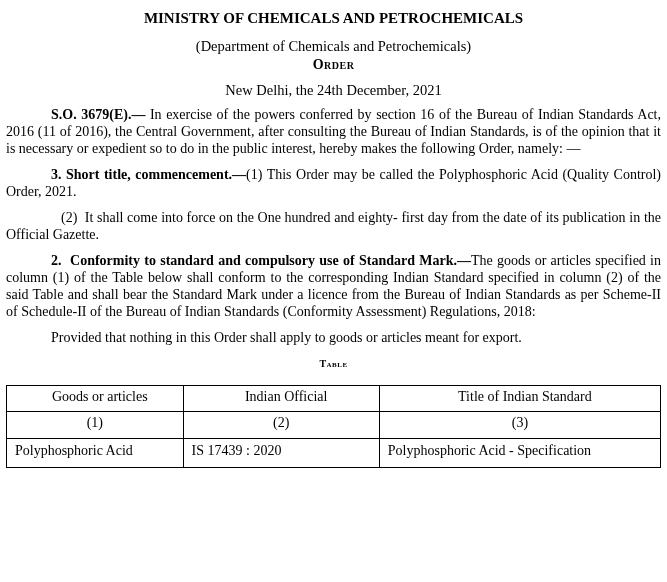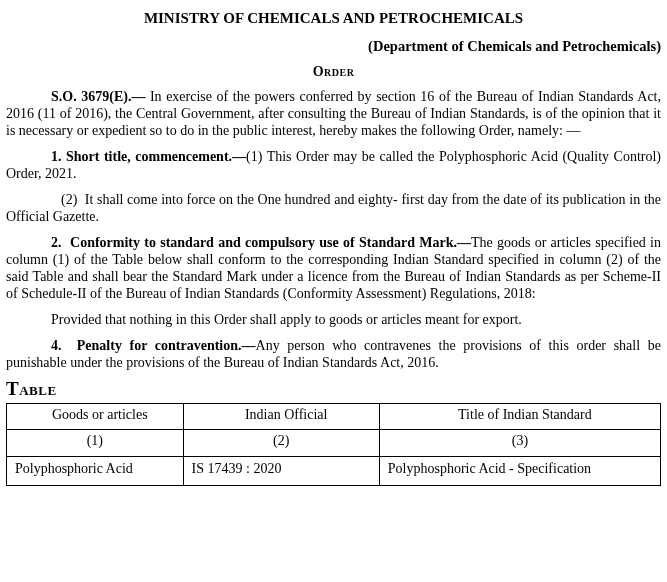--- a/index.html
+++ b/index.html
@@ -16,25 +16,25 @@
     overflow: hidden;
   }
   .doc-title {
     text-align: center;
     font-weight: bold;
     font-size: 15px;
     line-height: 18px;
     margin: 0 0 10px 0;
   }
   .doc-subtitle {
-    text-align: right;
-    font-weight: bold;
+    text-align: center;
+    font-weight: normal;
     font-size: 14.5px;
     line-height: 18px;
-    margin: 0 0 9px 0;
+    margin: 0 0 2px 0;
   }
   .order-heading {
     text-align: center;
     font-weight: bold;
     font-variant: small-caps;
     letter-spacing: 0.5px;
     font-size: 14px;
     line-height: 15px;
     margin: 0 0 9px 0;
   }
@@ -47,27 +47,27 @@
   p.para {
     font-size: 14px;
     line-height: 17px;
     text-align: justify;
     text-indent: 45px;
     margin: 0 0 9px 0;
   }
   p.para.sub-indent { text-indent: 55px; }
   .bold { font-weight: bold; }
   .table-caption {
-    text-align: left;
+    text-align: center;
     font-weight: bold;
     font-variant: small-caps;
     letter-spacing: 0.5px;
-    font-size: 19px;
+    font-size: 10px;
     line-height: 17px;
-    margin: 2px 0 6px 0;
+    margin: 2px 0 13px 0;
   }
   table.std-table {
     width: 100%;
     border-collapse: collapse;
     table-layout: fixed;
   }
   table.std-table td {
     border: 1.5px solid #000000;
     font-size: 14px;
     line-height: 16px;
@@ -84,33 +84,33 @@
 <body>
 
 <div class="page">
 
   <div class="doc-title">MINISTRY OF CHEMICALS AND PETROCHEMICALS</div>
 
   <div class="doc-subtitle">(Department of Chemicals and Petrochemicals)</div>
 
   <div class="order-heading">Order</div>
 
+  <div class="dateline">New Delhi, the 24th December, 2021</div>
 
   <p class="para"><span class="bold">S.O. 3679(E).—</span><span> In exercise of the powers conferred by section 16 of the Bureau of Indian Standards Act, 2016 (11 of 2016), the Central Government, after consulting the Bureau of Indian Standards, is of the opinion that it is necessary or expedient so to do in the public interest, hereby makes the following Order, namely: —</span></p>
 
-  <p class="para"><span class="bold">1. Short title, commencement.—</span><span>(1) This Order may be called the Polyphosphoric Acid (Quality Control) Order, 2021.</span></p>
+  <p class="para"><span class="bold">3. Short title, commencement.—</span><span>(1) This Order may be called the Polyphosphoric Acid (Quality Control) Order, 2021.</span></p>
 
   <p class="para sub-indent">(2)&nbsp; It shall come into force on the One hundred and eighty- first day from the date of its publication in the Official Gazette.</p>
 
   <p class="para"><span class="bold">2.&nbsp; Conformity to standard and compulsory use of Standard Mark.—</span><span>The goods or articles specified in column (1) of the Table below shall conform to the corresponding Indian Standard specified in column (2) of the said Table and shall bear the Standard Mark under a licence from the Bureau of Indian Standards as per Scheme-II of Schedule-II of the Bureau of Indian Standards (Conformity Assessment) Regulations, 2018:</span></p>
 
   <p class="para">Provided that nothing in this Order shall apply to goods or articles meant for export.</p>
 
 
-  <p class="para"><span class="bold">4.&nbsp; Penalty for contravention.—</span><span>Any person who contravenes the provisions of this order shall be punishable under the provisions of the Bureau of Indian Standards Act, 2016.</span></p>
 
   <div class="table-caption">Table</div>
 
   <table class="std-table">
     <colgroup>
       <col class="col-1">
       <col class="col-2">
       <col class="col-3">
     </colgroup>
     <tbody>

